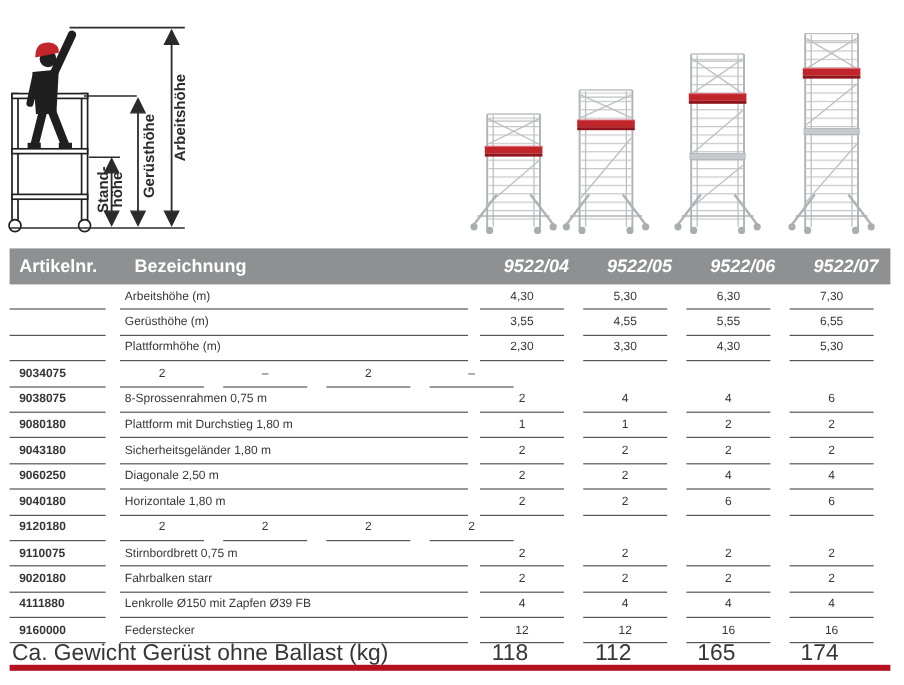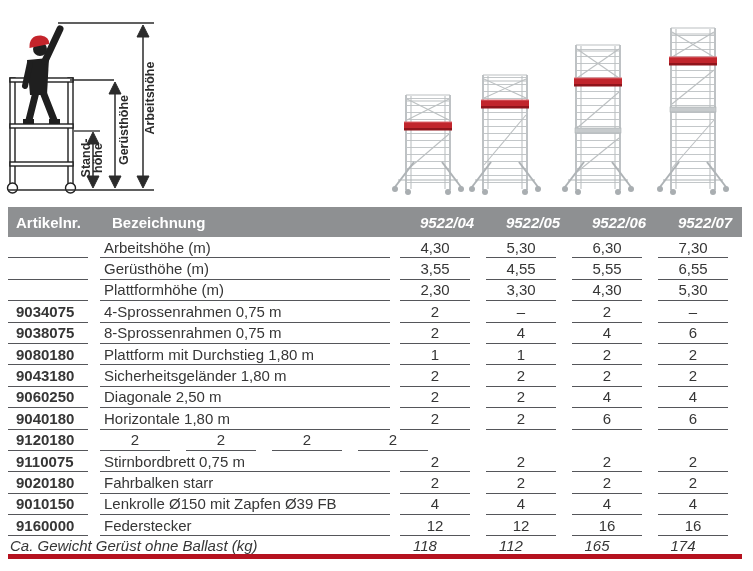--- a/index.html
+++ b/index.html
@@ -8,30 +8,30 @@
     font-family:"Liberation Sans", sans-serif;color:#363636;
   }
   
   .diagram-svg{position:absolute;left:0;top:8px;}
   .towers-svg{position:absolute;left:370px;top:0;}
   
   .tablewrap{position:absolute;left:8px;top:207px;width:734px;}
   .thead{display:flex;align-items:center;height:30px;background:#8e9092;color:#ffffff;
          font-size:15px;font-weight:700;}
   .rows{}
-  .row{display:flex;align-items:stretch;height:21.4px;font-size:15px;}
+  .row{display:flex;align-items:stretch;height:21.4px;font-size:10px;}
   .cell{display:flex;align-items:center;border-bottom:1px solid #55565a;box-sizing:border-box;}
   .c-art{width:80px;margin-right:12px;padding-left:8px;}
   .c-bez{width:290px;margin-right:10px;padding-left:4px;}
   .c-val{width:70px;margin-right:16px;justify-content:center;text-align:center;}
   .c-val.last{margin-right:0;}
   .thead .c-art,.thead .c-bez,.thead .c-val{border-bottom:none;height:100%;display:flex;align-items:center;}
   .thead .c-val{justify-content:center;font-style:italic;}
   .art-num{font-weight:700;}
-  .tfoot{display:flex;align-items:center;height:17.5px;font-size:15px;font-style:italic;}
+  .tfoot{display:flex;align-items:center;height:17.5px;font-size:19px;}
   .tfoot .cell{border-bottom:none;}
   .f-label{width:382px;padding-left:2px;box-sizing:border-box;display:flex;align-items:center;}
   .accent-rule{width:734px;height:5px;background:#b5121f;}
 </style>
 </head>
 <body>
 
 <div class="sheet">
 
   <svg class="diagram-svg" width="180" height="190" viewBox="0 10 180 190">
@@ -251,21 +251,20 @@
       <div class="row">
         <div class="cell c-art art-num"></div>
         <div class="cell c-bez">Plattformhöhe (m)</div>
         <div class="cell c-val">2,30</div>
         <div class="cell c-val">3,30</div>
         <div class="cell c-val">4,30</div>
         <div class="cell c-val last">5,30</div>
       </div>
       <div class="row">
         <div class="cell c-art art-num">9034075</div>
-        <div class="cell c-bez">4-Sprossenrahmen 0,75 m</div>
         <div class="cell c-val">2</div>
         <div class="cell c-val">–</div>
         <div class="cell c-val">2</div>
         <div class="cell c-val last">–</div>
       </div>
       <div class="row">
         <div class="cell c-art art-num">9038075</div>
         <div class="cell c-bez">8-Sprossenrahmen 0,75 m</div>
         <div class="cell c-val">2</div>
         <div class="cell c-val">4</div>
@@ -321,21 +320,21 @@
       </div>
       <div class="row">
         <div class="cell c-art art-num">9020180</div>
         <div class="cell c-bez">Fahrbalken starr</div>
         <div class="cell c-val">2</div>
         <div class="cell c-val">2</div>
         <div class="cell c-val">2</div>
         <div class="cell c-val last">2</div>
       </div>
       <div class="row">
-        <div class="cell c-art art-num">9010150</div>
+        <div class="cell c-art art-num">4111880</div>
         <div class="cell c-bez">Lenkrolle Ø150 mit Zapfen Ø39 FB</div>
         <div class="cell c-val">4</div>
         <div class="cell c-val">4</div>
         <div class="cell c-val">4</div>
         <div class="cell c-val last">4</div>
       </div>
       <div class="row">
         <div class="cell c-art art-num">9160000</div>
         <div class="cell c-bez">Federstecker</div>
         <div class="cell c-val">12</div>

